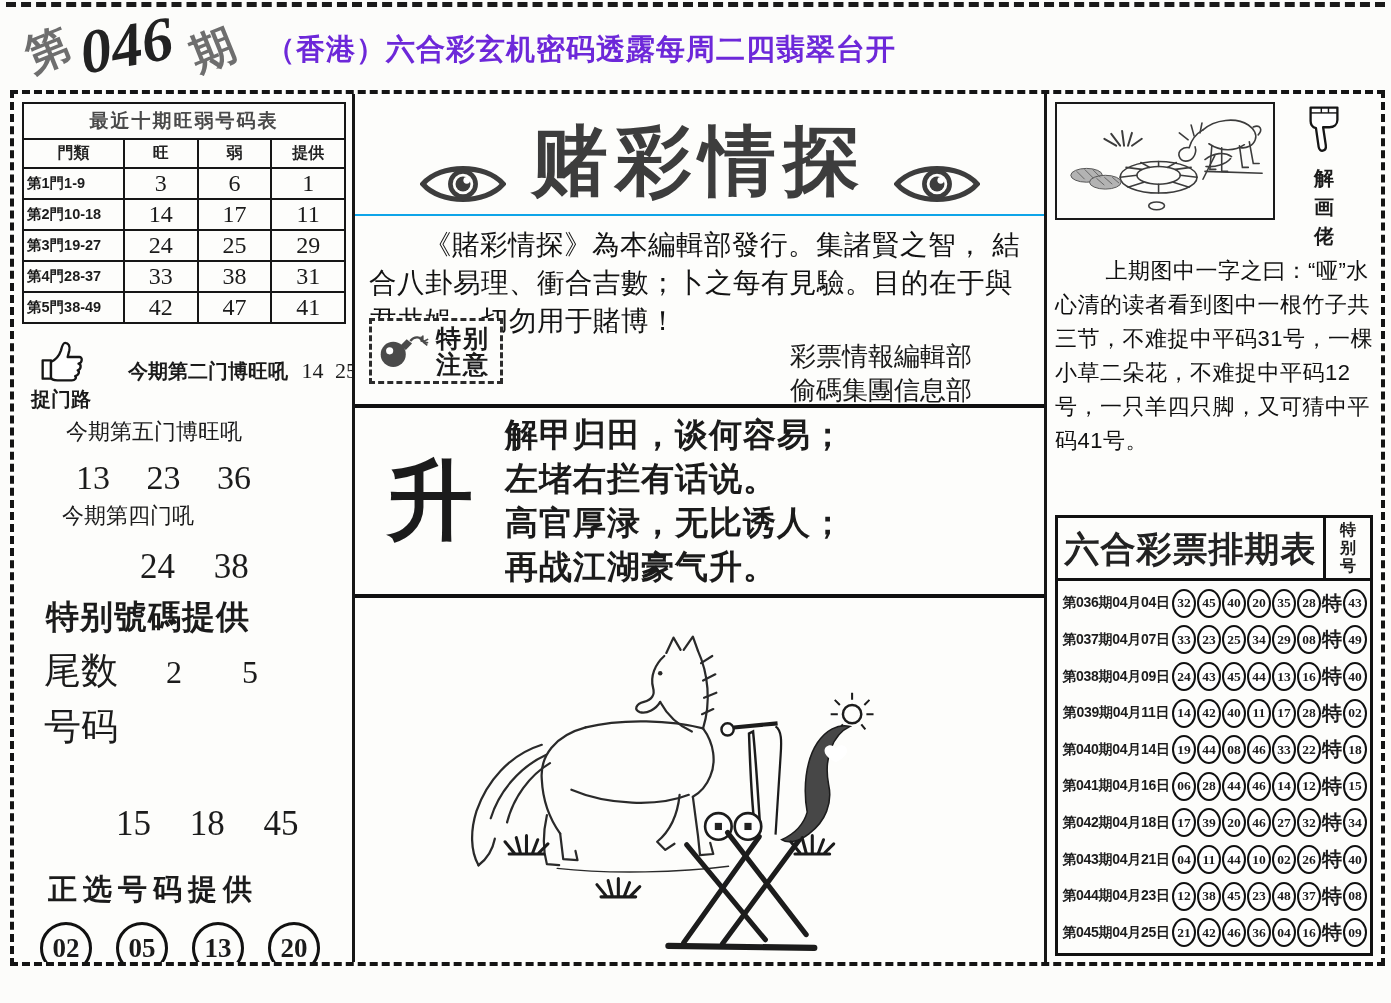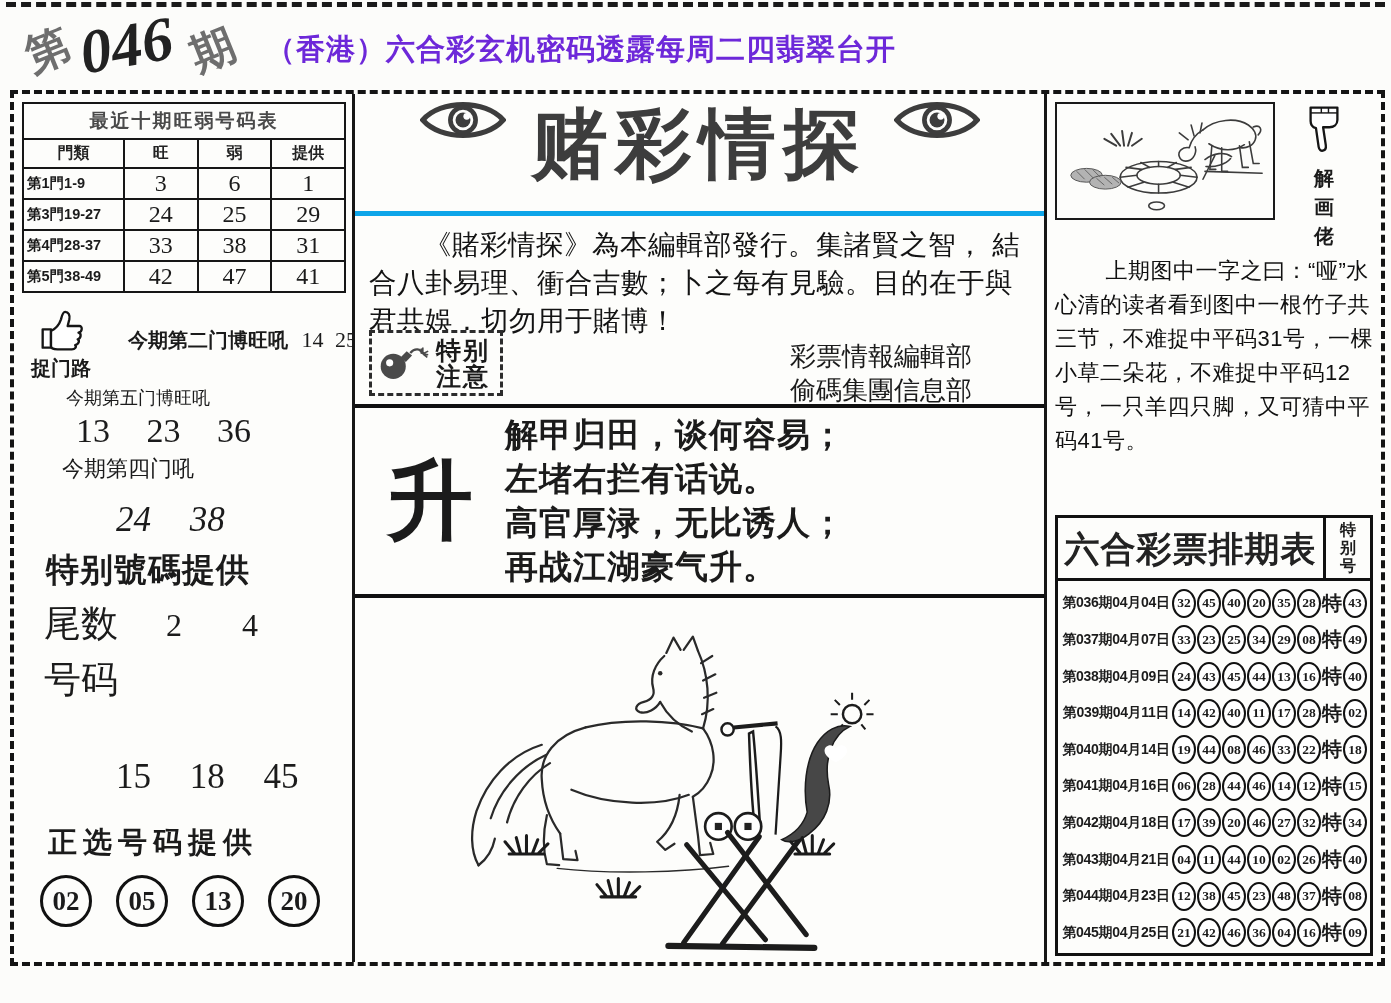--- a/index.html
+++ b/index.html
@@ -28,48 +28,48 @@
   .hc-head th{font-size:16px;padding:3px 0;color:#222;}
   .hc-gate{font-size:14.5px;font-weight:bold;padding:2px 0 2px 3px;white-space:nowrap;width:96px;}
   .hc-num{font-family:"Liberation Serif",serif;font-size:24px;text-align:center;width:72px;padding:1px 0;}
 
   .gt{display:flex;margin-top:8px;}
   .gt-left{width:78px;text-align:center;flex:none;}
   .gt-label{font-size:20px;font-weight:900;margin-top:0px;}
   .gt-right{flex:1;padding:26px 0 0 28px;}
   .gt-line1{font-size:20px;font-weight:900;white-space:nowrap;}
   .gt-line1 .nums{font-family:"Liberation Serif",serif;font-weight:400;font-size:22px;margin-left:8px;word-spacing:6px;}
-  .gt2-t{margin:4px 0 2px 44px;font-size:18px;}
+  .gt2-t{margin:4px 0 12px 44px;font-size:22px;}
   .gt2-n{font-family:"Liberation Serif",serif;font-size:34px;margin:2px 0 0 54px;word-spacing:28px;}
   .gt3-t{margin:4px 0 0 40px;font-size:22px;}
-  .gt3-n{font-family:"Liberation Serif",serif;font-size:35px;margin:16px 0 0 94px;word-spacing:30px;font-style:italic;}
+  .gt3-n{font-family:"Liberation Serif",serif;font-size:35px;margin:16px 0 0 118px;word-spacing:30px;}
 
   .spn{margin-top:8px;}
   .spn-title{font-size:33px;font-weight:900;margin-left:24px;letter-spacing:1px;}
   .spn-row{margin:6px 0 0 22px;font-size:37px;display:flex;align-items:baseline;}
   .spn-row .vals{font-family:"Liberation Serif",serif;font-size:32px;margin-left:48px;word-spacing:52px;}
   .spn-label2{margin:6px 0 0 22px;font-size:37px;}
   .spn-nums{font-family:"Liberation Serif",serif;font-size:35px;margin:52px 0 0 94px;word-spacing:30px;}
 
   .mp{margin-top:26px;}
   .mp-title{font-size:29px;font-weight:600;letter-spacing:6px;margin-left:26px;}
   .mp-row{display:flex;gap:24px;margin:12px 0 0 18px;}
   .ball{width:46px;height:46px;border:3px solid #111;border-radius:50%;display:flex;align-items:center;
         justify-content:center;font-family:"Liberation Serif",serif;font-weight:bold;font-size:27px;flex:none;}
 
   
   .col-mid{flex:1;display:flex;flex-direction:column;box-sizing:border-box;min-width:0;}
-  .mast{height:122px;flex:none;display:flex;align-items:flex-start;justify-content:center;gap:26px;
-        border-bottom:5px solid #0ea5e9;box-sizing:border-box;}
+  .mast{height:122px;flex:none;display:flex;align-items:flex-end;justify-content:center;gap:26px;
+        border-bottom:2px solid #0ea5e9;box-sizing:border-box;}
   .mast-text{font-size:76px;font-weight:900;color:#3d3d3d;font-family:"Liberation Serif",serif;letter-spacing:8px;white-space:nowrap;}
   .intro{height:192px;flex:none;position:relative;border-bottom:4px solid #101010;box-sizing:border-box;
          padding:10px 16px 0 14px;}
   .intro-text{font-size:27.5px;line-height:1.38;color:#131313;text-indent:2em;letter-spacing:0.5px;}
   .sign{text-align:right;font-size:26px;padding-right:56px;line-height:1.3;}
-  .notice{position:absolute;left:14px;bottom:8px;border:3px dashed #2c2c2c;padding:4px 10px 4px 6px;
+  .notice{position:absolute;left:14px;bottom:20px;border:3px dashed #2c2c2c;padding:4px 10px 4px 6px;
           display:flex;align-items:center;gap:6px;background:#fdfdfb;}
   .notice-text{font-weight:900;font-size:25px;line-height:1.05;letter-spacing:2px;}
   .poem{height:190px;flex:none;border-bottom:4px solid #101010;box-sizing:border-box;display:flex;align-items:center;}
   .poem-char{width:150px;flex:none;text-align:center;font-size:86px;font-weight:900;font-family:"Liberation Serif",serif;}
   .poem-lines{font-size:33px;font-weight:700;line-height:1.33;letter-spacing:1px;}
   .art{flex:1;position:relative;}
   .art svg{position:absolute;inset:0;width:100%;height:100%;}
 
   
   .col-right{width:334px;box-sizing:border-box;display:flex;flex-direction:column;padding:8px 8px 4px 8px;overflow:hidden;}
@@ -124,20 +124,26 @@
         </tbody>
         <tbody>
 
             <tr>
               <td class="hc-gate">第1門1-9</td>
               <td class="hc-num">3</td>
               <td class="hc-num">6</td>
               <td class="hc-num">1</td>
             </tr>
 
+            <tr>
+              <td class="hc-gate">第2門10-18</td>
+              <td class="hc-num">14</td>
+              <td class="hc-num">17</td>
+              <td class="hc-num">11</td>
+            </tr>
 
             <tr>
               <td class="hc-gate">第3門19-27</td>
               <td class="hc-num">24</td>
               <td class="hc-num">25</td>
               <td class="hc-num">29</td>
             </tr>
 
             <tr>
               <td class="hc-gate">第4門28-37</td>
@@ -176,21 +182,21 @@
       </div>
       <div class="gt2-t">今期第五门博旺吼</div>
       <div class="gt2-n">13 23 36</div>
       <div class="gt3-t">今期第四门吼</div>
       <div class="gt3-n">24 38</div>
 
       <div class="spn">
         <div class="spn-title">特别號碼提供</div>
         <div class="spn-row">
           <span>尾数</span>
-          <span class="vals">2 4</span>
+          <span class="vals">2 5</span>
         </div>
         <div class="spn-label2">号码</div>
         <div class="spn-nums">15 18 45</div>
       </div>
 
       <div class="mp">
         <div class="mp-title">正选号码提供</div>
         <div class="mp-row">
 
         <span class="ball">02</span>

